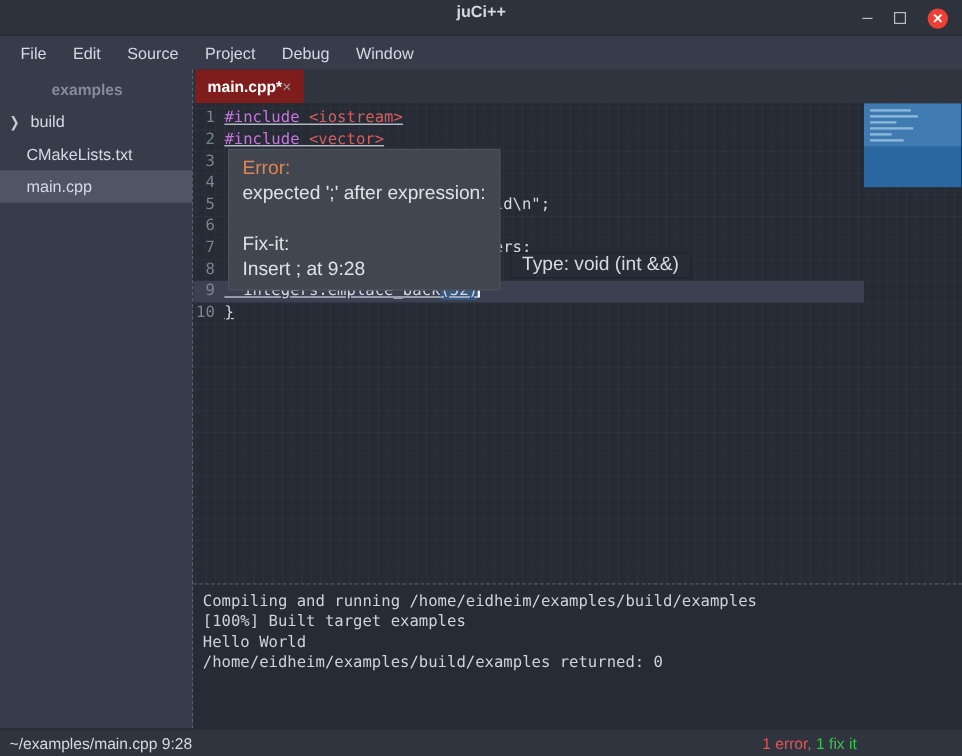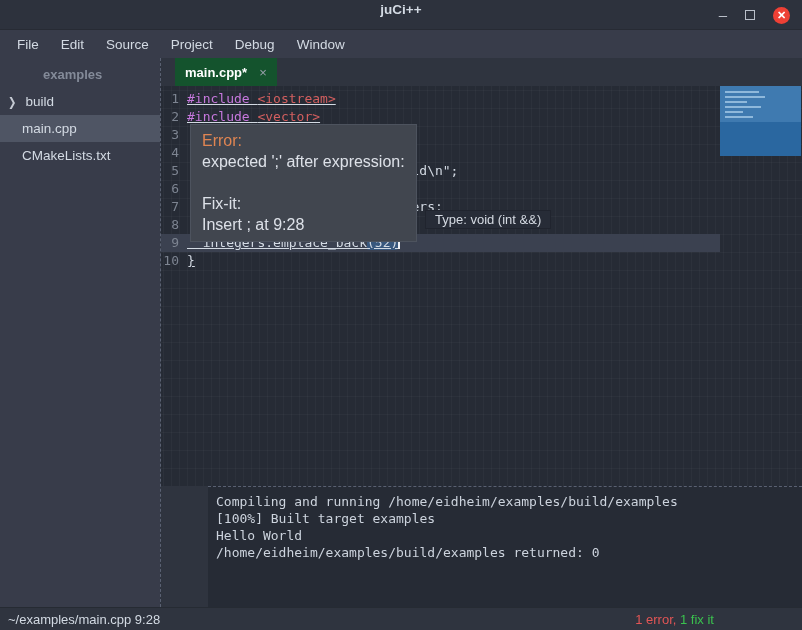--- a/index.html
+++ b/index.html
@@ -26,21 +26,21 @@
   .tree-item { height:27px; display:flex; align-items:center; font-size:13.5px; color:#d3dae3; }
   .tree-item.expandable { padding-left:8px; gap:9px; }
   .tree-item.leaf { padding-left:22px; }
   .tree-item.selected { background:#4f5564; }
   .expander { font-size:10px; color:#c5cad3; transform:scale(1,1.2); }
 
   .content { flex:1; display:flex; flex-direction:column; min-width:0; border-left:1px dashed #5a6172; }
 
   
   .tabbar { height:28px; flex:none; background:#2f343f; display:flex; align-items:stretch; }
-  .tab { margin-left:14px; background:#14532d; padding:0 10px; display:flex; align-items:center; gap:12px; }
+  .tab { margin-left:2px; background:#7f1d1d; padding:0 10px; display:flex; align-items:center; gap:0; }
   .tab-label { font-size:13px; font-weight:bold; color:#fff; }
   .tab-close { color:#9aa0ac; font-size:13px; }
 
   
   .editor { flex:1; position:relative; background:#262b35; overflow:hidden;
     background-image:
       linear-gradient(rgba(255,255,255,0.028) 1px, transparent 1px),
       linear-gradient(90deg, rgba(255,255,255,0.028) 1px, transparent 1px);
     background-size:8px 18px; background-position:34px 4px; }
   .lines { position:absolute; top:4px; left:0; right:82px; font-family:"DejaVu Sans Mono", monospace; font-size:13px; line-height:18px; }
@@ -53,30 +53,30 @@
   .frag { display:inline-block; margin-left:201px; }
   .bracket-hl { background:#38577d; border-radius:2px; }
   .caret { display:inline-block; width:2px; height:14px; background:#eceff4; vertical-align:-2px; }
 
   
   .tooltip-diag { position:absolute; left:29px; top:38px; background:#41464f; border:1px solid #4d535e; padding:5px 11px 6px 11px; font-size:16px; line-height:21px; color:#dde1e8; white-space:nowrap; z-index:5; }
   .tt-error { color:#e08552; }
   .tt-blank { height:21px; }
 
   
-  .tooltip-type { position:absolute; left:264px; top:124px; background:#272c37; border:1px solid #20242e; padding:1px 9px; font-size:13px; color:#d5dae2; white-space:nowrap; z-index:6; }
+  .tooltip-type { position:absolute; left:264px; top:124px; background:#272c37; border:1px solid #20242e; padding:1px 9px; font-size:16px; color:#d5dae2; white-space:nowrap; z-index:6; }
 
   
   .minimap { position:absolute; top:0; right:1px; width:81px; height:70px; background:#2a67a0; z-index:4; }
   .minimap-slider { position:absolute; left:0; top:0; right:0; height:36px; background:rgba(140,190,230,0.22); }
   .minimap-lines { position:absolute; left:5px; top:5px; }
   .mm-line { height:2px; background:rgba(195,225,248,0.6); margin-bottom:3px; }
 
   
-  .terminal { height:121px; flex:none; background:#262b35; border-top:1px dashed #5a6172; padding:6px 8px; font-family:"DejaVu Sans Mono", monospace; font-size:13px; line-height:17px; color:#ccd3dd;margin-left:47px; }
+  .terminal { height:121px; flex:none; background:#262b35; border-top:1px dashed #5a6172; padding:6px 8px; font-family:"DejaVu Sans Mono", monospace; font-size:13px; line-height:17px; color:#ccd3dd; }
   .terminal .tline { white-space:pre; }
 
   
   .statusbar { height:23px; flex:none; background:#2f343f; border-top:1px solid #262b33; display:flex; align-items:center; justify-content:space-between; padding:0 8px; font-size:13px; }
   .sb-right { margin-right:80px; }
   .sb-error { color:#e25555; }
   .sb-fix { color:#3ac14e; }
 </style>
 </head>
 <body>
@@ -102,25 +102,25 @@
   </div>
 
   <div class="body">
 
     <div class="sidebar">
       <div class="sidebar-header">examples</div>
       <div class="tree-item expandable">
         <span class="expander">❯</span>
         <span>build</span>
       </div>
+      <div class="tree-item leaf">
+        <span>CMakeLists.txt</span>
+      </div>
       <div class="tree-item leaf selected">
         <span>main.cpp</span>
-      </div>
-      <div class="tree-item leaf">
-        <span>CMakeLists.txt</span>
       </div>
     </div>
 
     <div class="content">
 
       <div class="tabbar">
         <div class="tab">
           <span class="tab-label">main.cpp*</span>
           <span class="tab-close">×</span>
         </div>

